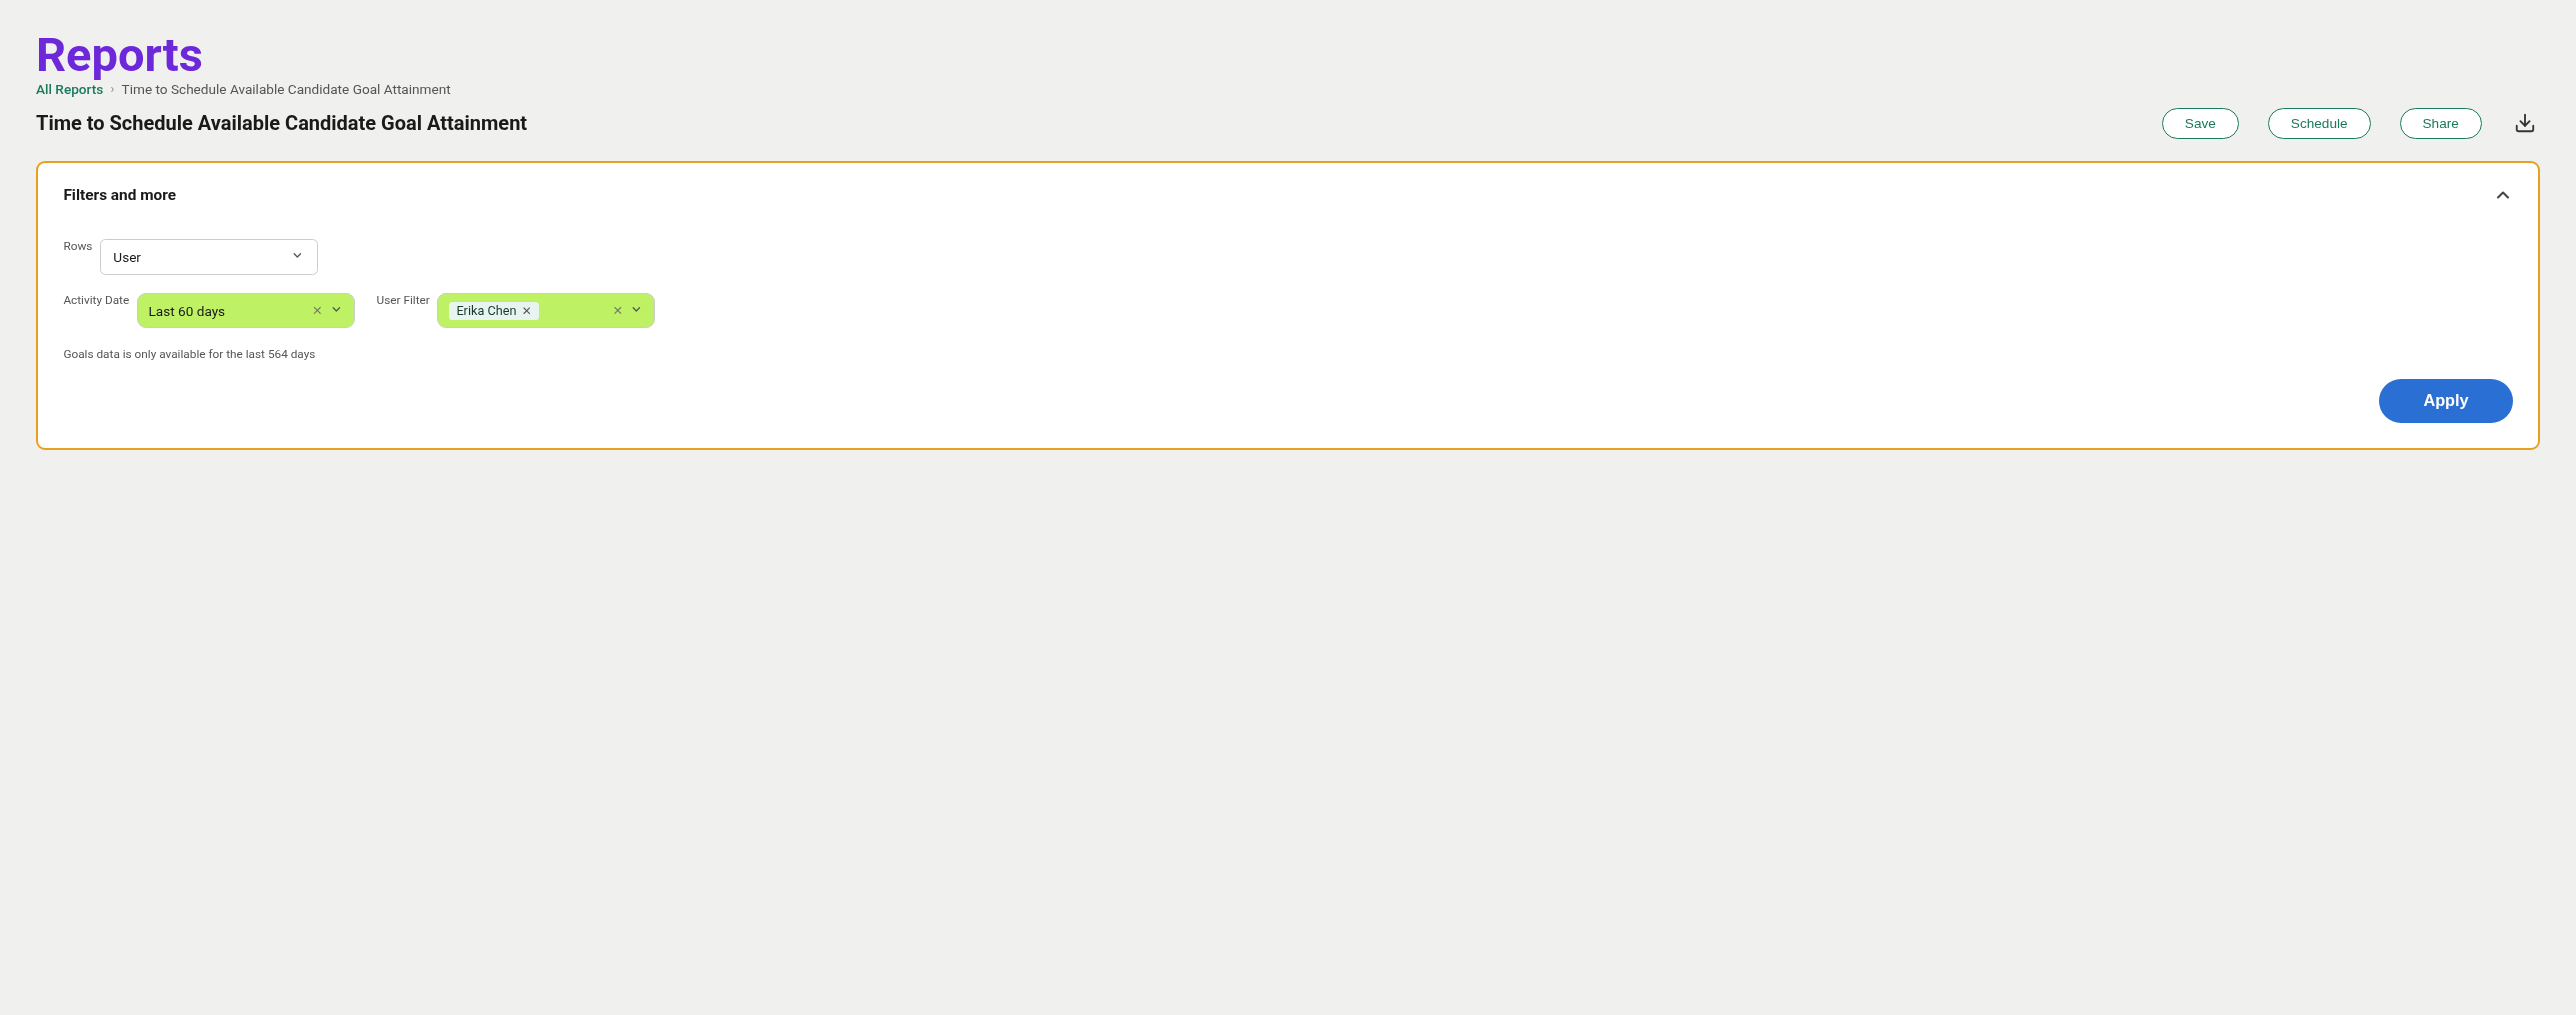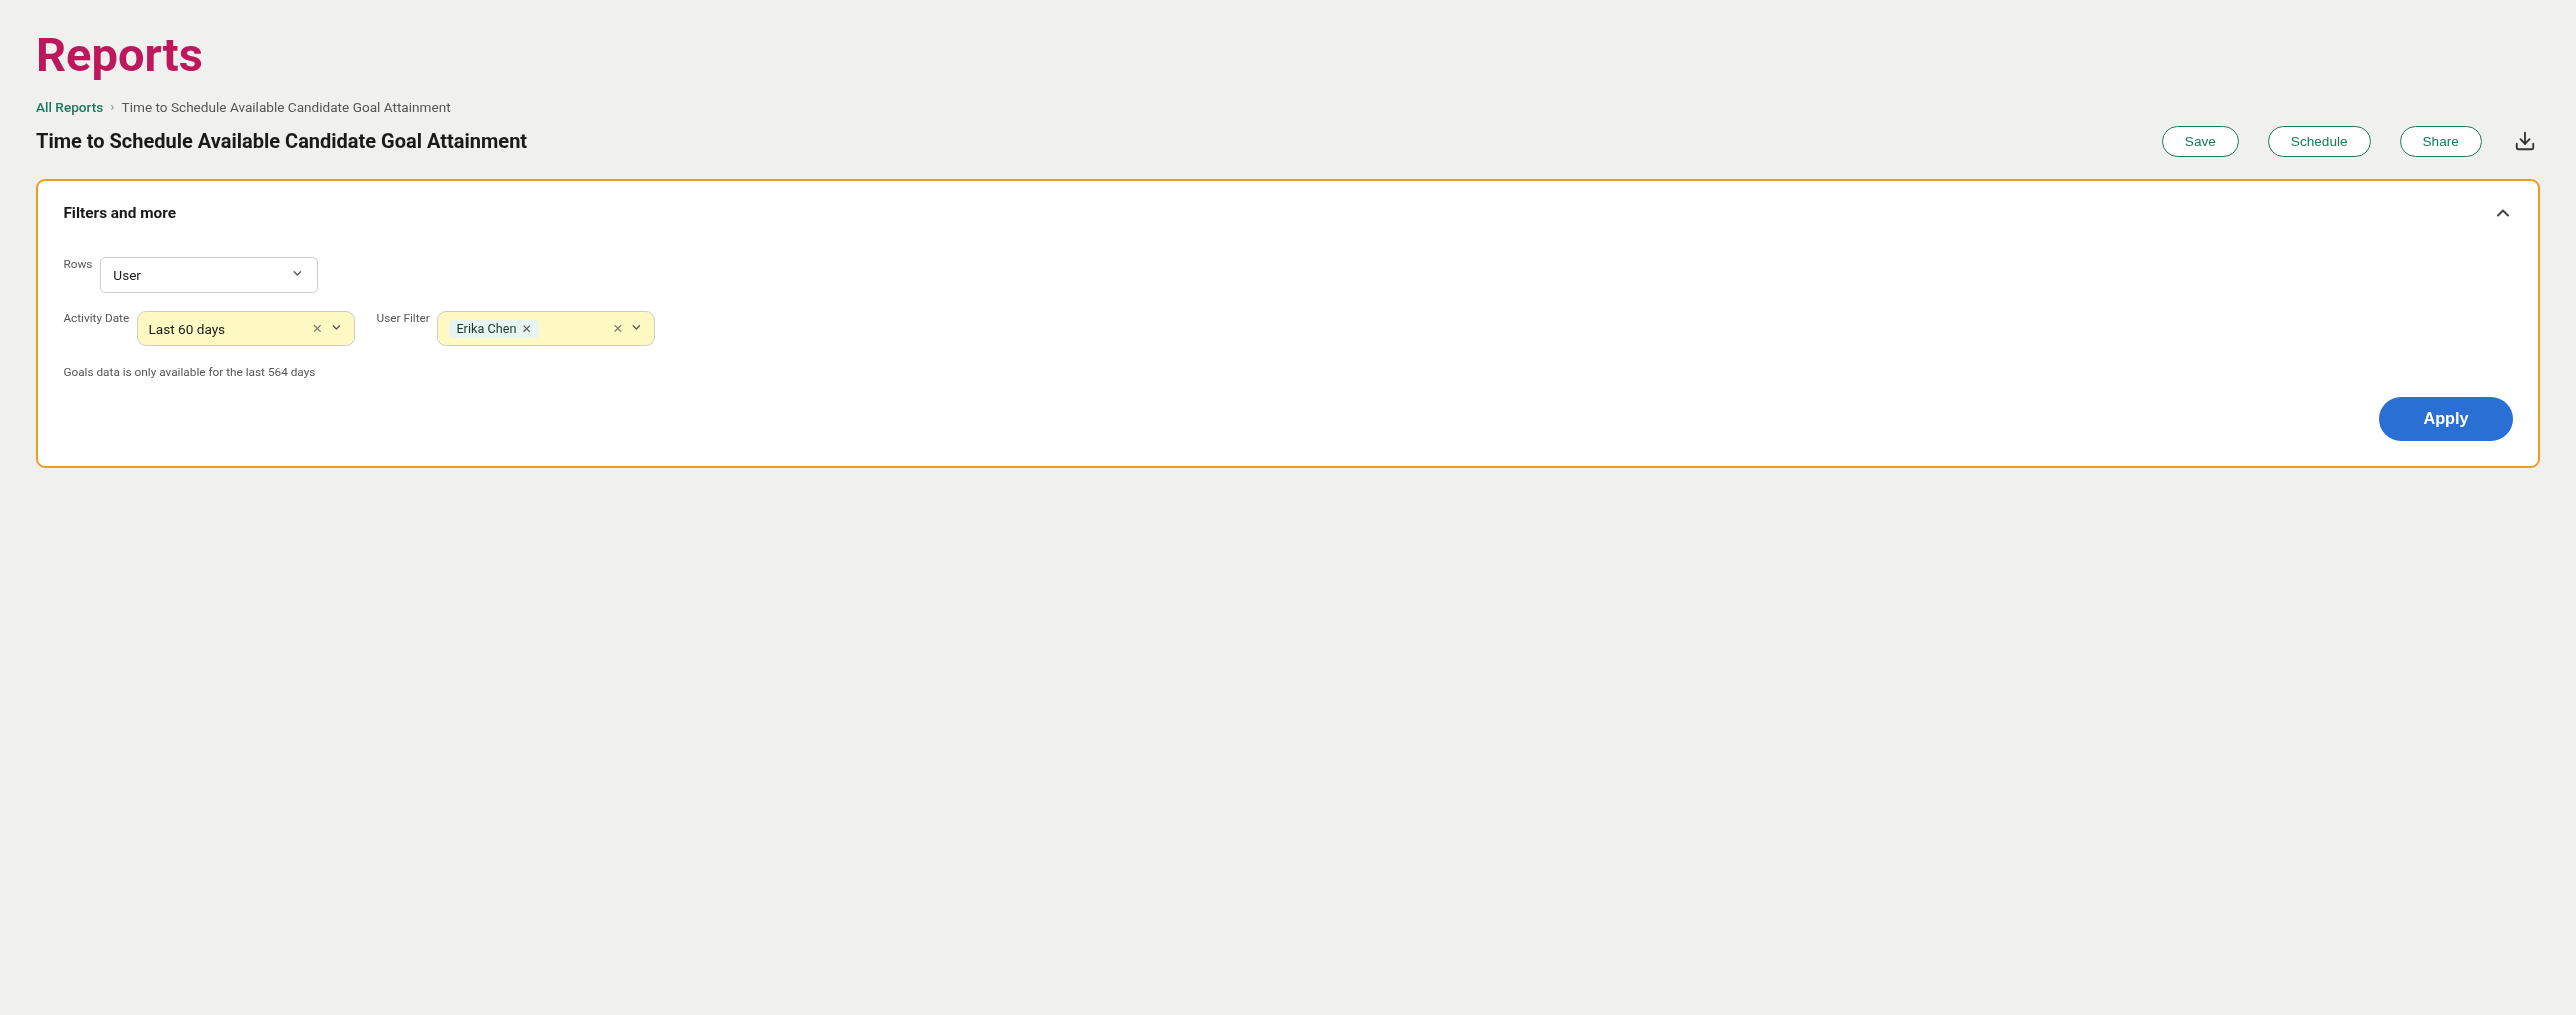--- a/index.html
+++ b/index.html
@@ -11,22 +11,21 @@
     body {
       background-color: #f0f0ee;
       font-family: -apple-system, BlinkMacSystemFont, 'Segoe UI', Roboto, sans-serif;
       min-height: 100vh;
       padding: 29px 36px;
     }
 
     .page-title {
       font-size: 47px;
       font-weight: 700;
-      color: #be185d;
-      margin-bottom: 18px;
+      color: #6d28d9;
       line-height: 1.1;
     }
 
     .breadcrumb {
       display: flex;
       gap: 7.3px;
       margin-bottom: 11px;
       font-size: 13.6px;
     }
 
@@ -155,21 +154,21 @@
       color: #555;
       font-size: 11px;
       margin-left: 7.3px;
     }
 
     .filter-select-with-clear {
       display: flex;
       align-items: center;
       border: 1.4px solid #ccc;
       border-radius: 9px;
-      background: #fef9c3;
+      background: #bef264;
       padding: 7.3px 11px;
       cursor: pointer;
       min-width: 218px;
       font-size: 13.6px;
       color: #1a1a1a;
       gap: 5.4px;
       position: relative;
     }
 
     .clear-btn {

